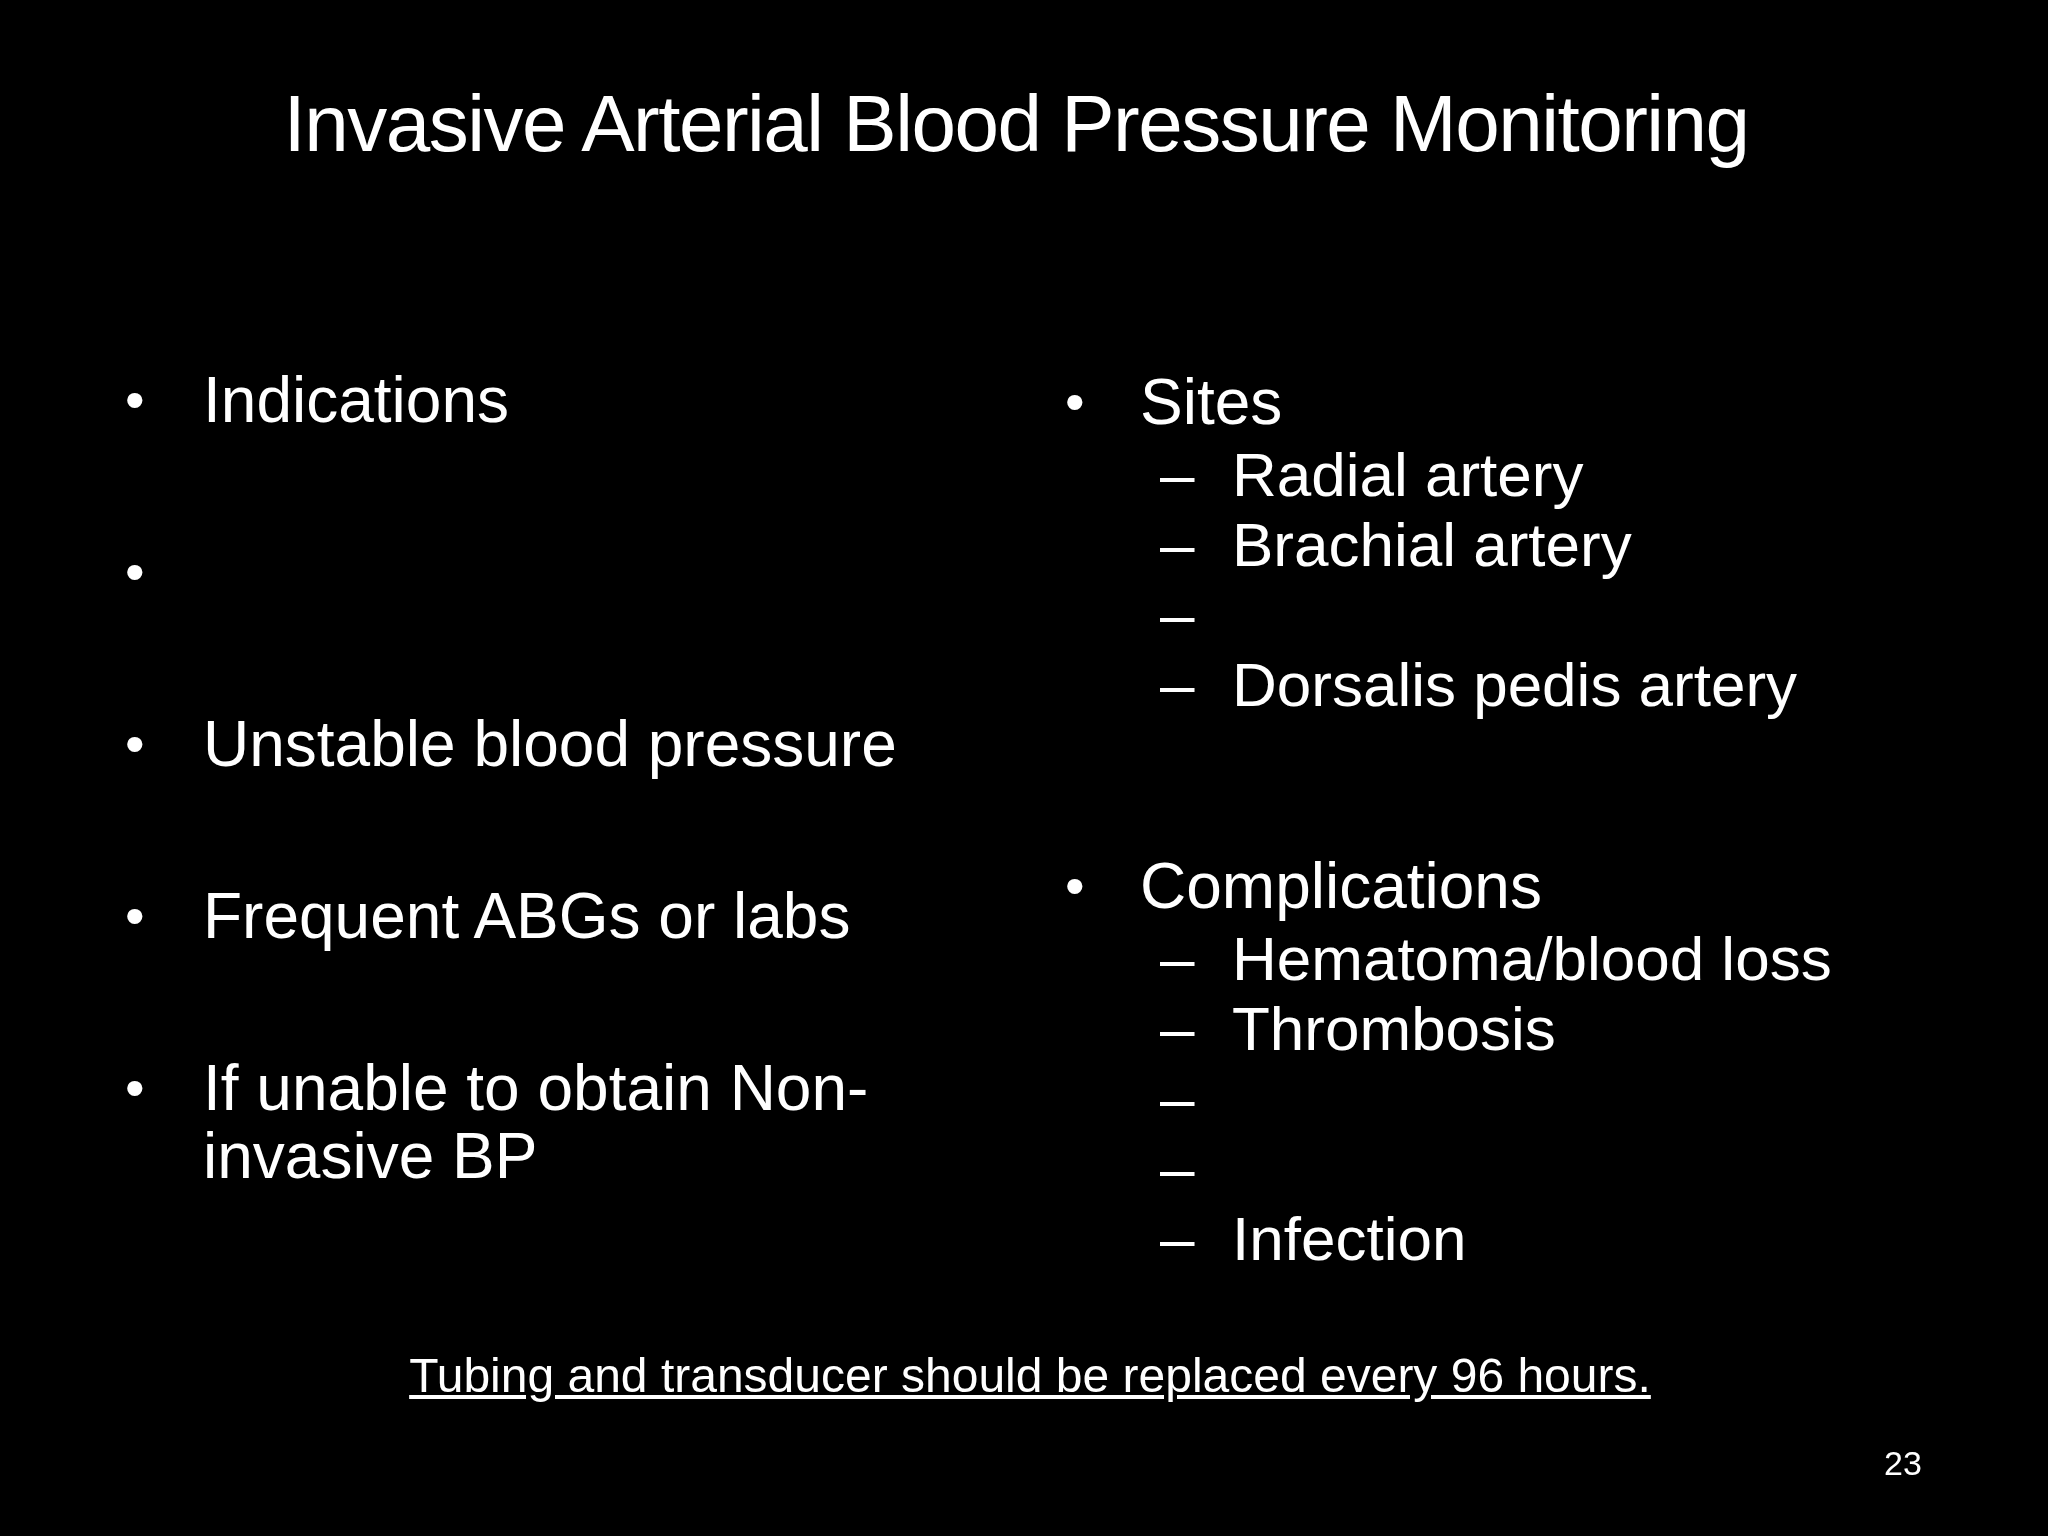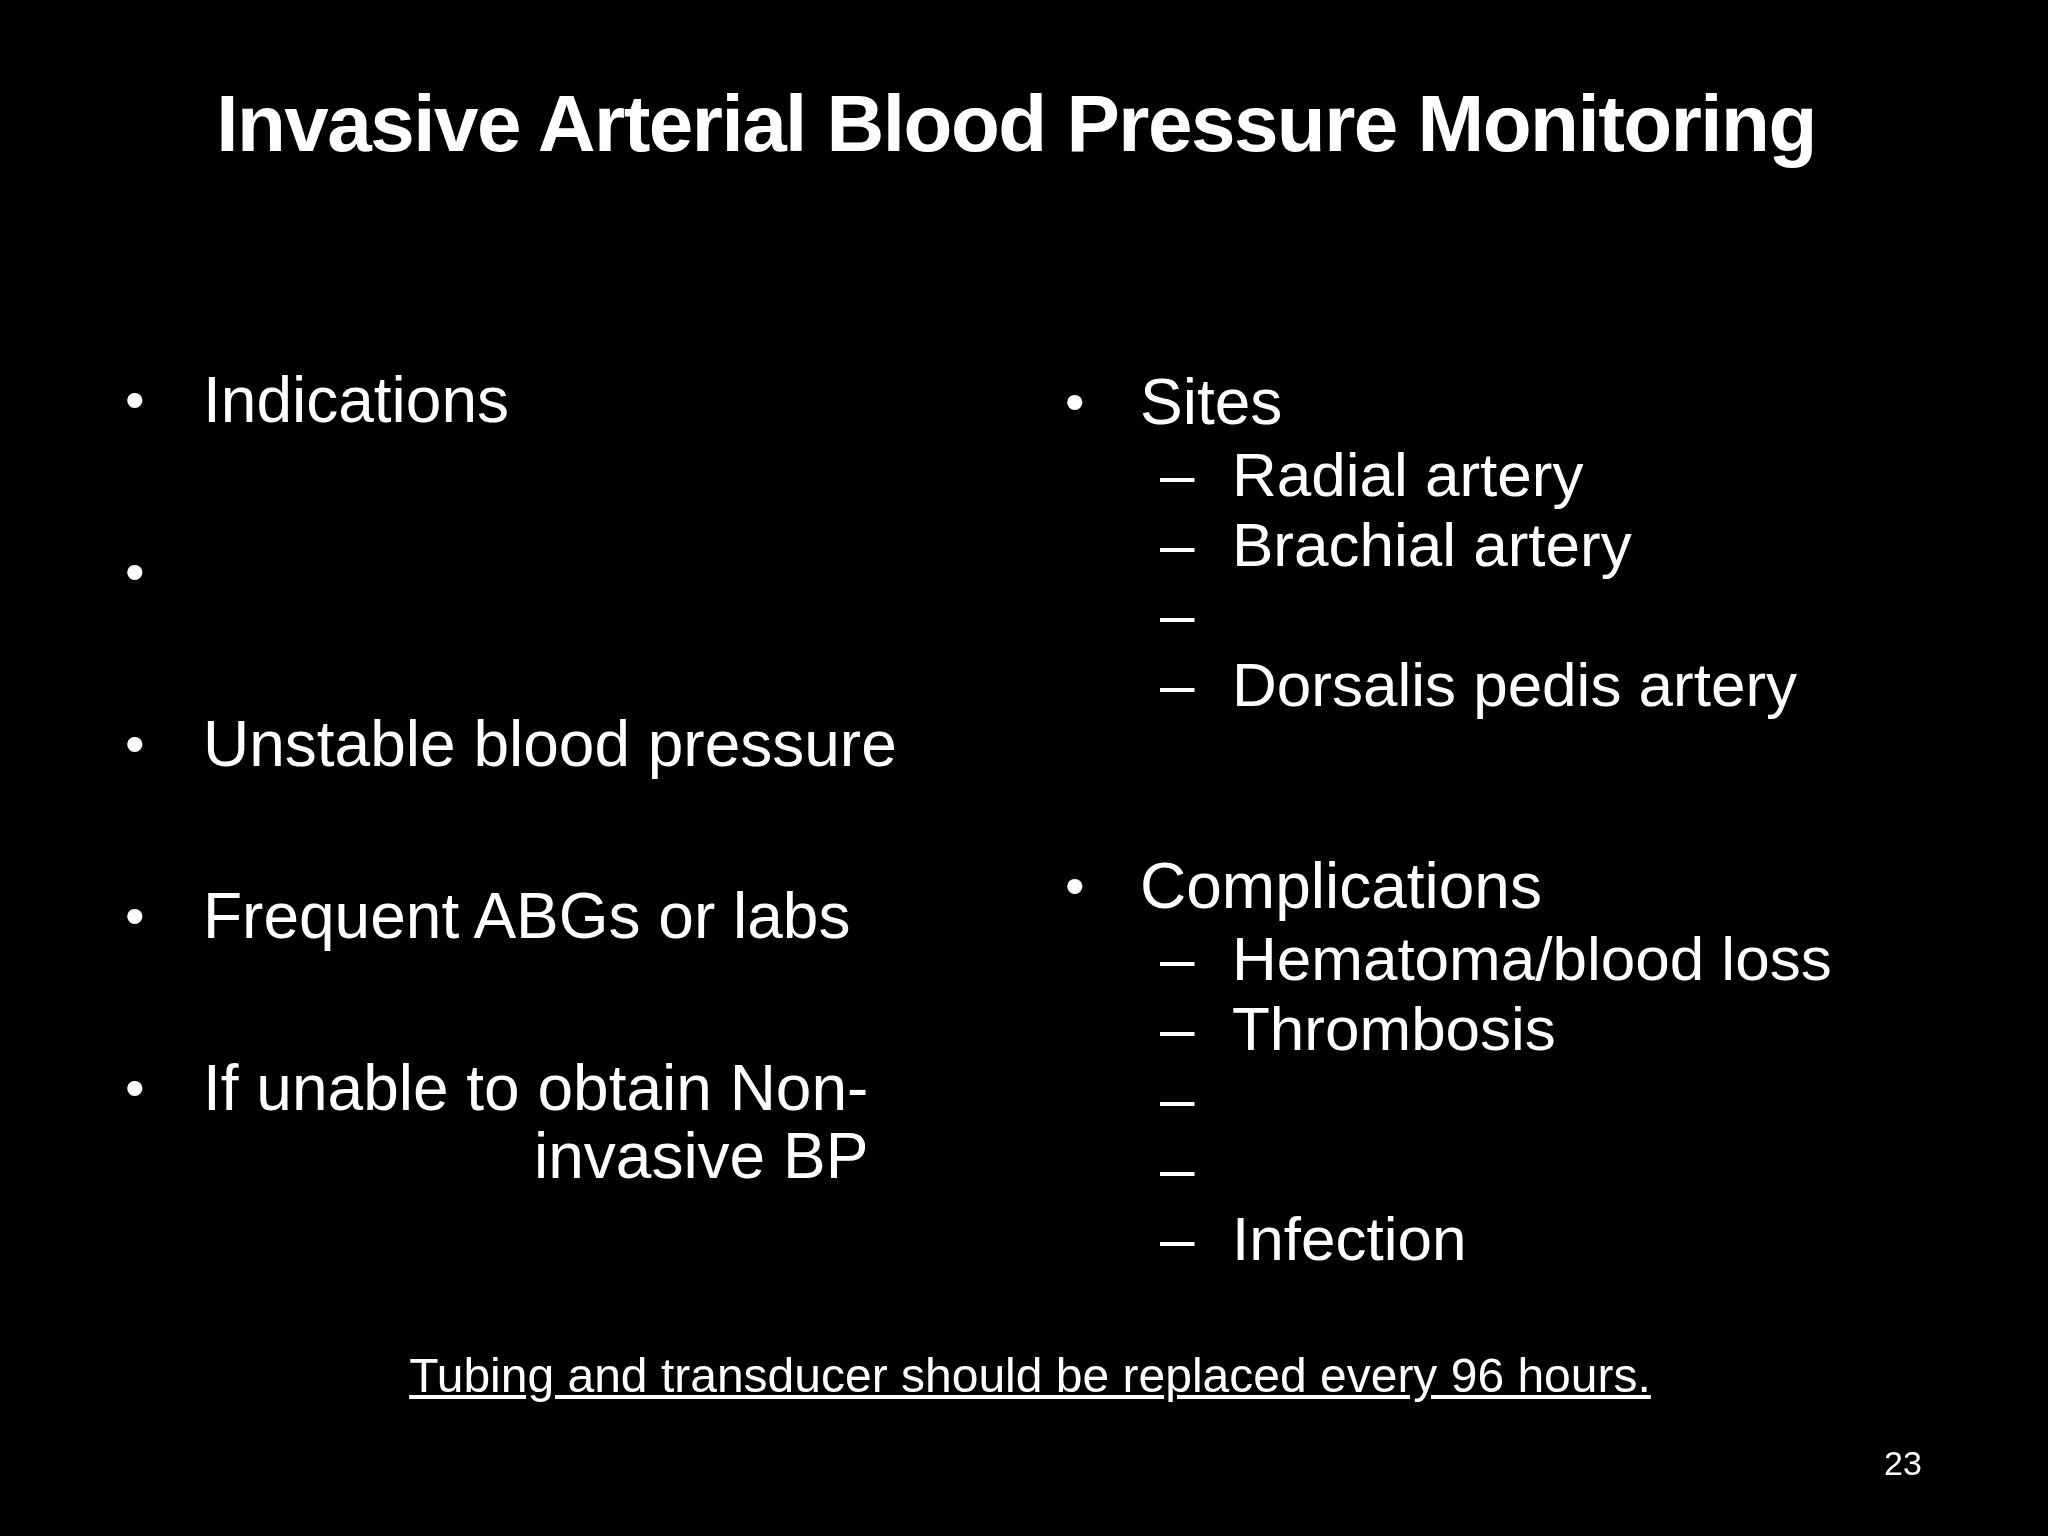--- a/index.html
+++ b/index.html
@@ -17,21 +17,21 @@
     overflow: hidden;
   }
   .slide-title {
     position: absolute;
     top: 78px;
     left: 0;
     right: 16px;
     text-align: center;
     font-size: 80px;
     letter-spacing: -1.5px;
-    font-weight: 700;
+    font-weight: 400;
     white-space: nowrap;
   }
   
   .left-col {
     position: absolute;
     left: 125px;
     top: 366px;
     width: 820px;
   }
   .l-item {
@@ -42,21 +42,20 @@
   .l-item .marker {
     width: 78px;
     flex: 0 0 78px;
     font-size: 56px;
     line-height: 68px;
   }
   .l-item .txt {
     font-size: 64px;
     line-height: 68px;
     white-space: pre-line;
-    text-align: right;
   }
   
   .right-col {
     position: absolute;
     left: 1065px;
     top: 368px;
     width: 940px;
   }
   .group + .group {
     margin-top: 132px;

